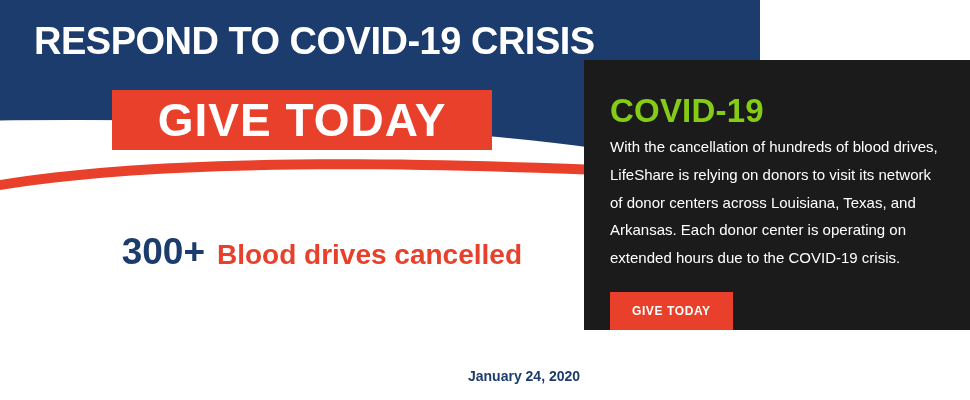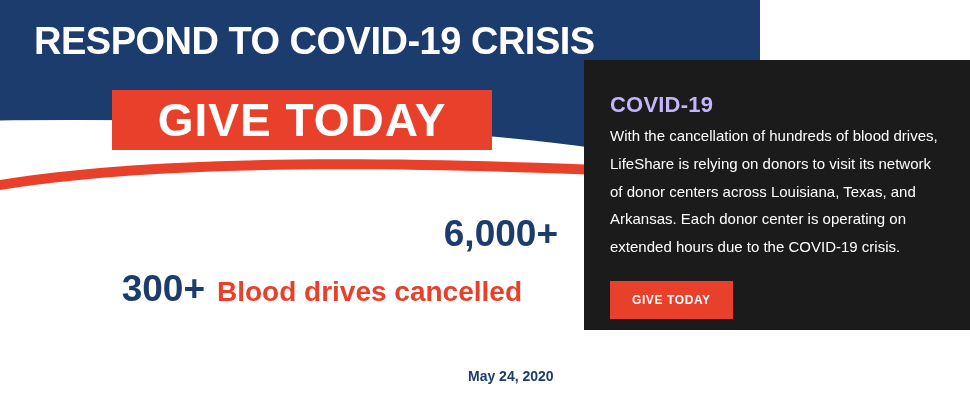--- a/index.html
+++ b/index.html
@@ -125,22 +125,22 @@
     position: absolute;
     left: 584px;
     top: 60px;
     width: 386px;
     height: 270px;
     background: #1b1b1b;
     box-sizing: border-box;
     padding: 34px 26px 0 26px;
   }
   .card-title {
-    color: #c4b5fd;
-    font-size: 22px;
+    color: #84cc16;
+    font-size: 33px;
     font-weight: bold;
     letter-spacing: 0.2px;
     margin: 0 0 6px 0;
     line-height: 1;
   }
   .card-sub {
     color: #e8402a;
     font-size: 12px;
     font-weight: bold;
     letter-spacing: 0.3px;
@@ -182,29 +182,28 @@
   </div>
 
   <div class="headline">Respond to COVID-19 Crisis</div>
 
   <div class="give-today-block">
     <span>Give Today</span>
   </div>
 
   <div class="stats">
     <div class="stat-row row-1">
-      <span class="stat-num">6,000+</span>
     </div>
     <div class="stat-row row-2">
       <span class="stat-num">300+</span>
       <span class="stat-label">Blood drives cancelled</span>
     </div>
   </div>
 
-  <div class="date-line">May 24, 2020</div>
+  <div class="date-line">January 24, 2020</div>
 
   <div class="card">
     <div class="card-title">COVID-19</div>
     <div class="card-body">With the cancellation of hundreds of blood drives, LifeShare is relying on donors to visit its network of donor centers across Louisiana, Texas, and Arkansas. Each donor center is operating on extended hours due to the COVID-19 crisis.</div>
     <button class="card-btn">Give Today</button>
   </div>
 
 </div>
 
 </body></html>

